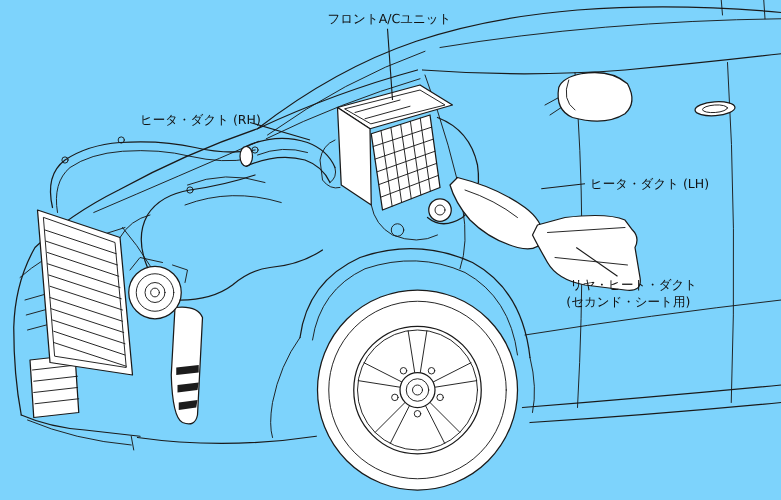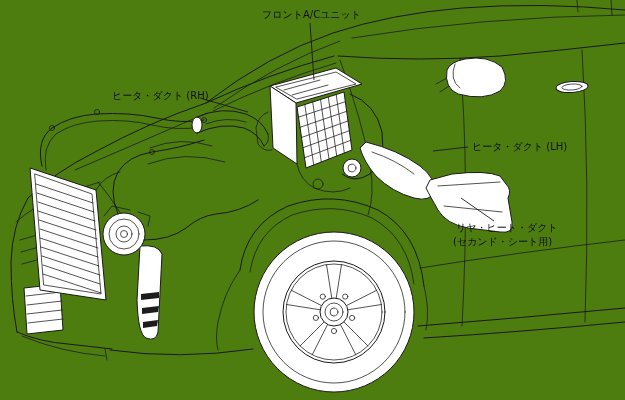--- a/index.html
+++ b/index.html
@@ -1,16 +1,16 @@
 <!DOCTYPE html>
 <html><head>
 <meta charset="utf-8">
 <style>
   html,body{margin:0;padding:0;background:#ffffff;}
-  .stage{position:relative;width:625px;height:400px;background:#4d7c0f;overflow:hidden;
+  .stage{position:relative;width:625px;height:400px;background:#7dd3fc;overflow:hidden;
          font-family:"DejaVu Sans","Liberation Sans",sans-serif;}
   .stage svg{position:absolute;left:0;top:0;}
   .line{fill:none;stroke:#1a1a1a;stroke-width:1;stroke-linecap:round;stroke-linejoin:round;}
   .thin{fill:none;stroke:#1a1a1a;stroke-width:0.75;stroke-linecap:round;stroke-linejoin:round;}
   .fillw{fill:#ffffff;stroke:#1a1a1a;stroke-width:1;stroke-linejoin:round;}
   .dark{fill:#1c1c1c;stroke:none;}
   .leader{fill:none;stroke:#1a1a1a;stroke-width:0.9;}
   text.callout{font-family:"DejaVu Sans","Liberation Sans",sans-serif;font-size:10px;fill:#111111;}
 </style>
 </head>

